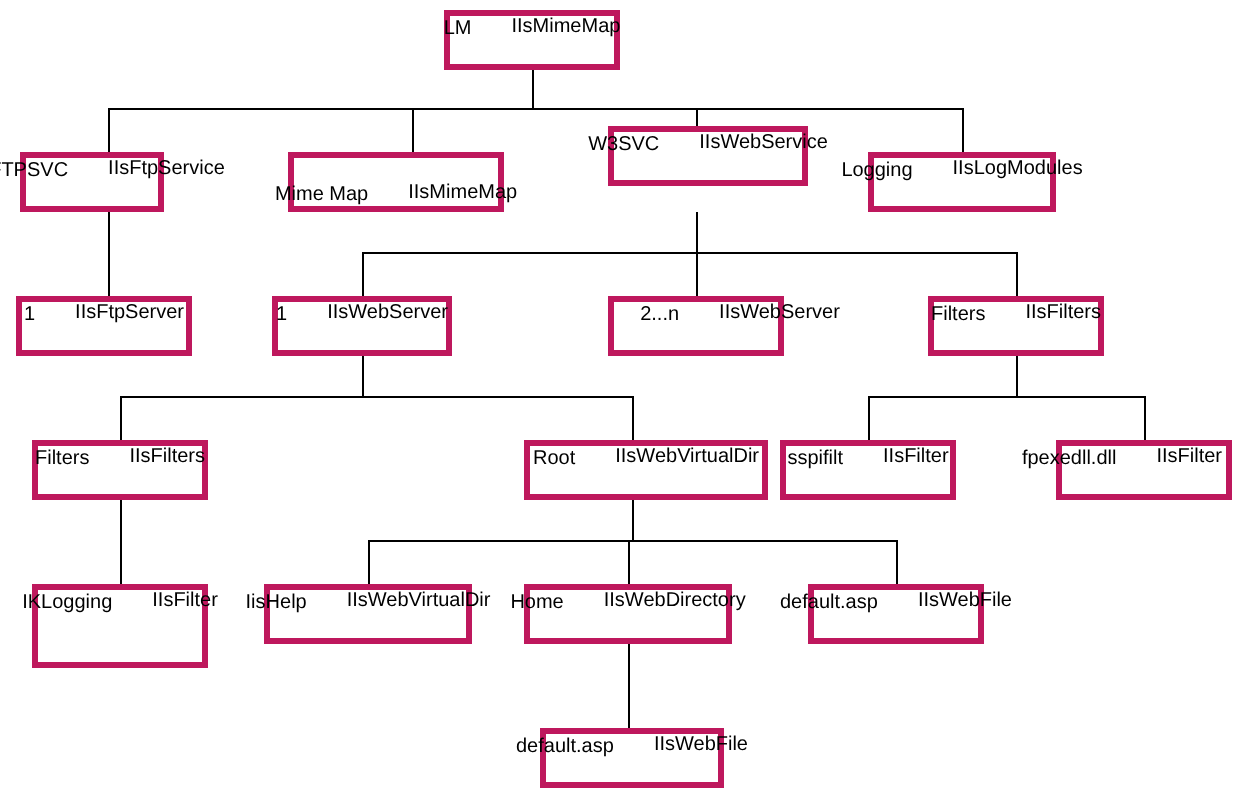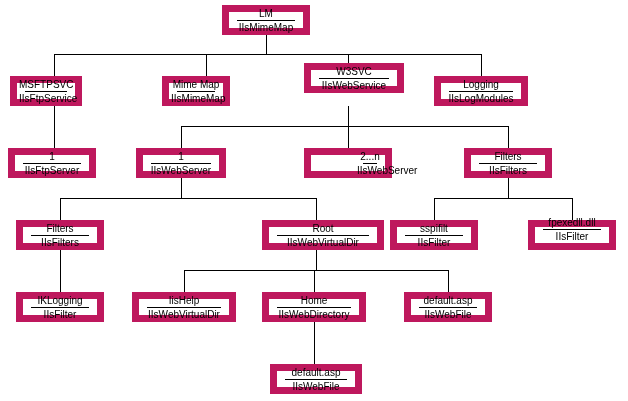--- a/index.html
+++ b/index.html
@@ -11,24 +11,24 @@
     position: relative;
     width: 628px;
     height: 401px;
     background: #ffffff;
     font-family: "Liberation Sans", sans-serif;
     overflow: hidden;
   }
   .node {
     position: absolute;
     box-sizing: border-box;
-    border: 7px solid #be185d;
+    border: 3px solid #be185d;
     background: #ffffff;
     display: flex;
-    flex-direction: column;
+    flex-direction: row;
     align-items: stretch;
     justify-content: center;
     padding: 0;
   }
   .node .title {
     text-align: center;
     font-size: 10px;
     line-height: 11px;
     color: #000000;
     padding: 1px 2px 0 2px;
@@ -88,21 +88,21 @@
     <div class="node" style="left: 222px; top: 5px; width: 88px; height: 30px;">
       <div class="title">LM</div>
       <div class="rule"></div>
       <div class="subtitle">IIsMimeMap</div>
     </div>
     <div class="node" style="left: 10px; top: 76px; width: 72px; height: 30px;">
       <div class="title">MSFTPSVC</div>
       <div class="rule"></div>
       <div class="subtitle">IIsFtpService</div>
     </div>
-    <div class="node" style="left: 162px; top: 76px; width: 68px; height: 30px;">
+    <div class="node" style="left: 144px; top: 76px; width: 108px; height: 30px; align-items: flex-end;">
       <div class="title">Mime Map</div>
       <div class="rule"></div>
       <div class="subtitle">IIsMimeMap</div>
     </div>
     <div class="node" style="left: 304px; top: 63px; width: 100px; height: 30px;">
       <div class="title">W3SVC</div>
       <div class="rule"></div>
       <div class="subtitle">IIsWebService</div>
     </div>
     <div class="node" style="left: 434px; top: 76px; width: 94px; height: 30px;">
@@ -143,21 +143,21 @@
     <div class="node" style="left: 390px; top: 220px; width: 88px; height: 30px;">
       <div class="title">sspifilt</div>
       <div class="rule"></div>
       <div class="subtitle">IIsFilter</div>
     </div>
     <div class="node" style="left: 528px; top: 220px; width: 88px; height: 30px; justify-content: flex-end;">
       <div class="title">fpexedll.dll</div>
       <div class="rule"></div>
       <div class="subtitle">IIsFilter</div>
     </div>
-    <div class="node" style="left: 16px; top: 292px; width: 88px; height: 30px;">
+    <div class="node" style="left: 16px; top: 292px; width: 88px; height: 42px;">
       <div class="title">IKLogging</div>
       <div class="rule"></div>
       <div class="subtitle">IIsFilter</div>
     </div>
     <div class="node" style="left: 132px; top: 292px; width: 104px; height: 30px;">
       <div class="title">IisHelp</div>
       <div class="rule"></div>
       <div class="subtitle">IIsWebVirtualDir</div>
     </div>
     <div class="node" style="left: 262px; top: 292px; width: 104px; height: 30px;">

